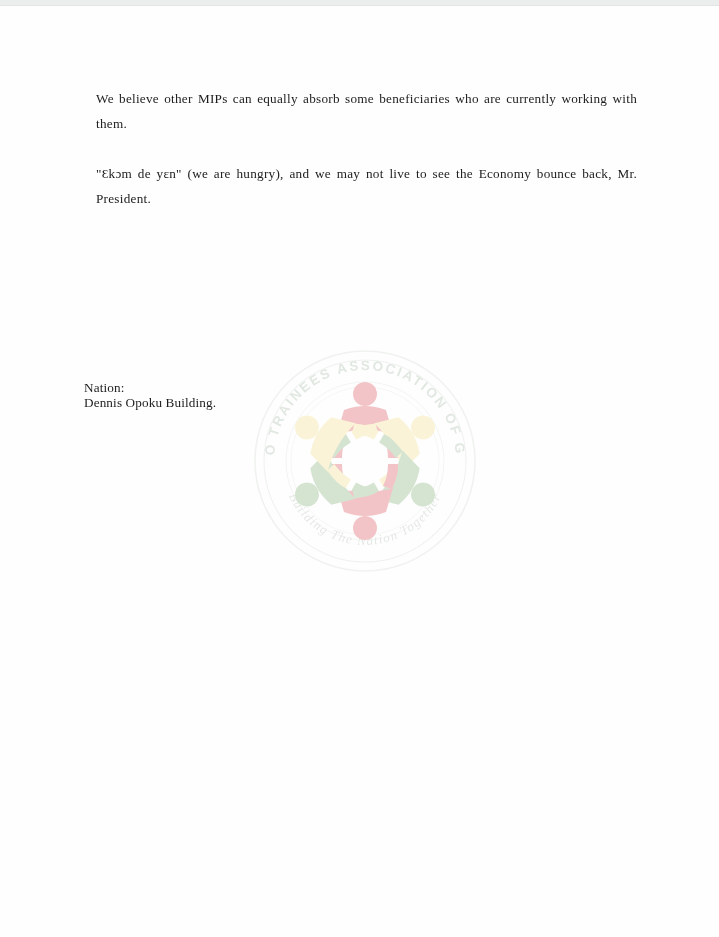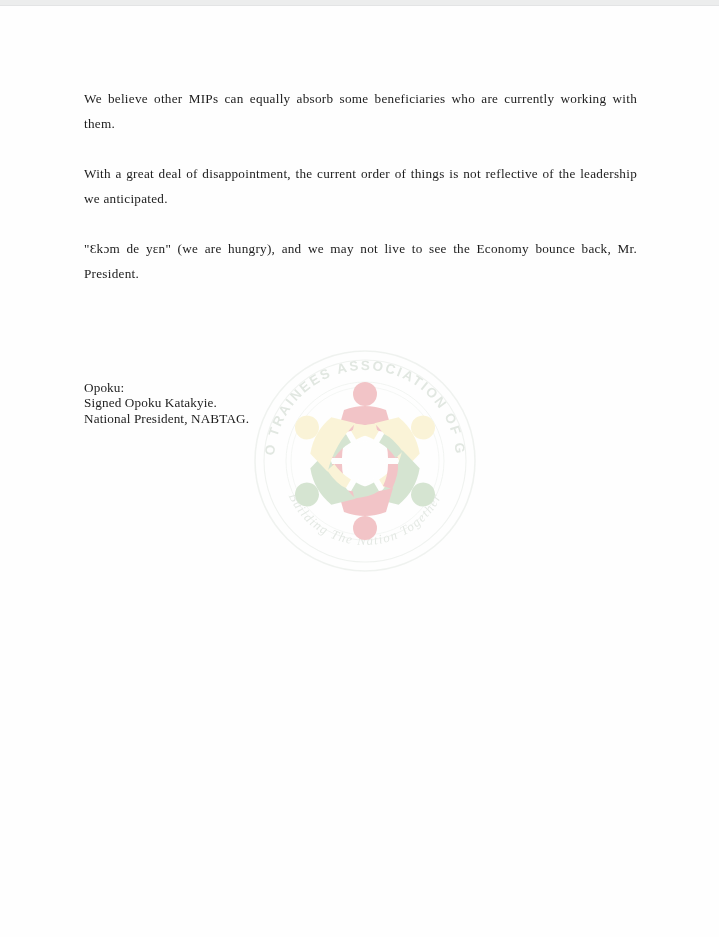--- a/index.html
+++ b/index.html
@@ -56,21 +56,21 @@
     position: absolute;
     left: 84px;
     top: 80px;
     width: 553px;
   }
   .para {
     font-size: 13.2px;
     line-height: 25px;
     color: #1c1c1c;
     text-align: justify;
-    margin: 0 0 25px 0;
+    margin: 0 0 25px 12px;
     letter-spacing: 0.02em;
   }
   .para.last-para { margin-bottom: 0; }
 
   .signature-block {
     position: absolute;
     left: 84px;
     top: 374px;
     width: 400px;
   }
@@ -153,23 +153,21 @@
           <path d="M 140,85 Q 147,100 146,110 L 136,110 Q 136,98 131,88 Z" fill="#f2dd7e"></path>
         </g>
       </g>
 
       <circle cx="113" cy="113" r="20" fill="#ffffff" opacity="0.9"></circle>
     </svg>
   </div>
 
   <div class="content">
     <p class="para">We believe other MIPs can equally absorb some beneficiaries who are currently working with them.</p>
-    <p class="para">With a great deal of disappointment, the current order of things is not reflective of the leadership we anticipated.</p>
     <p class="para last-para">"Ɛkɔm de yɛn" (we are hungry), and we may not live to see the Economy bounce back, Mr. President.</p>
   </div>
 
   <div class="signature-block">
-    <div class="sig-line">Opoku:</div>
-    <div class="sig-line">Signed Opoku Katakyie.</div>
-    <div class="sig-line">National President, NABTAG.</div>
+    <div class="sig-line">Nation:</div>
+    <div class="sig-line">Dennis Opoku Building.</div>
   </div>
 
 </div>
 
 </body></html>

